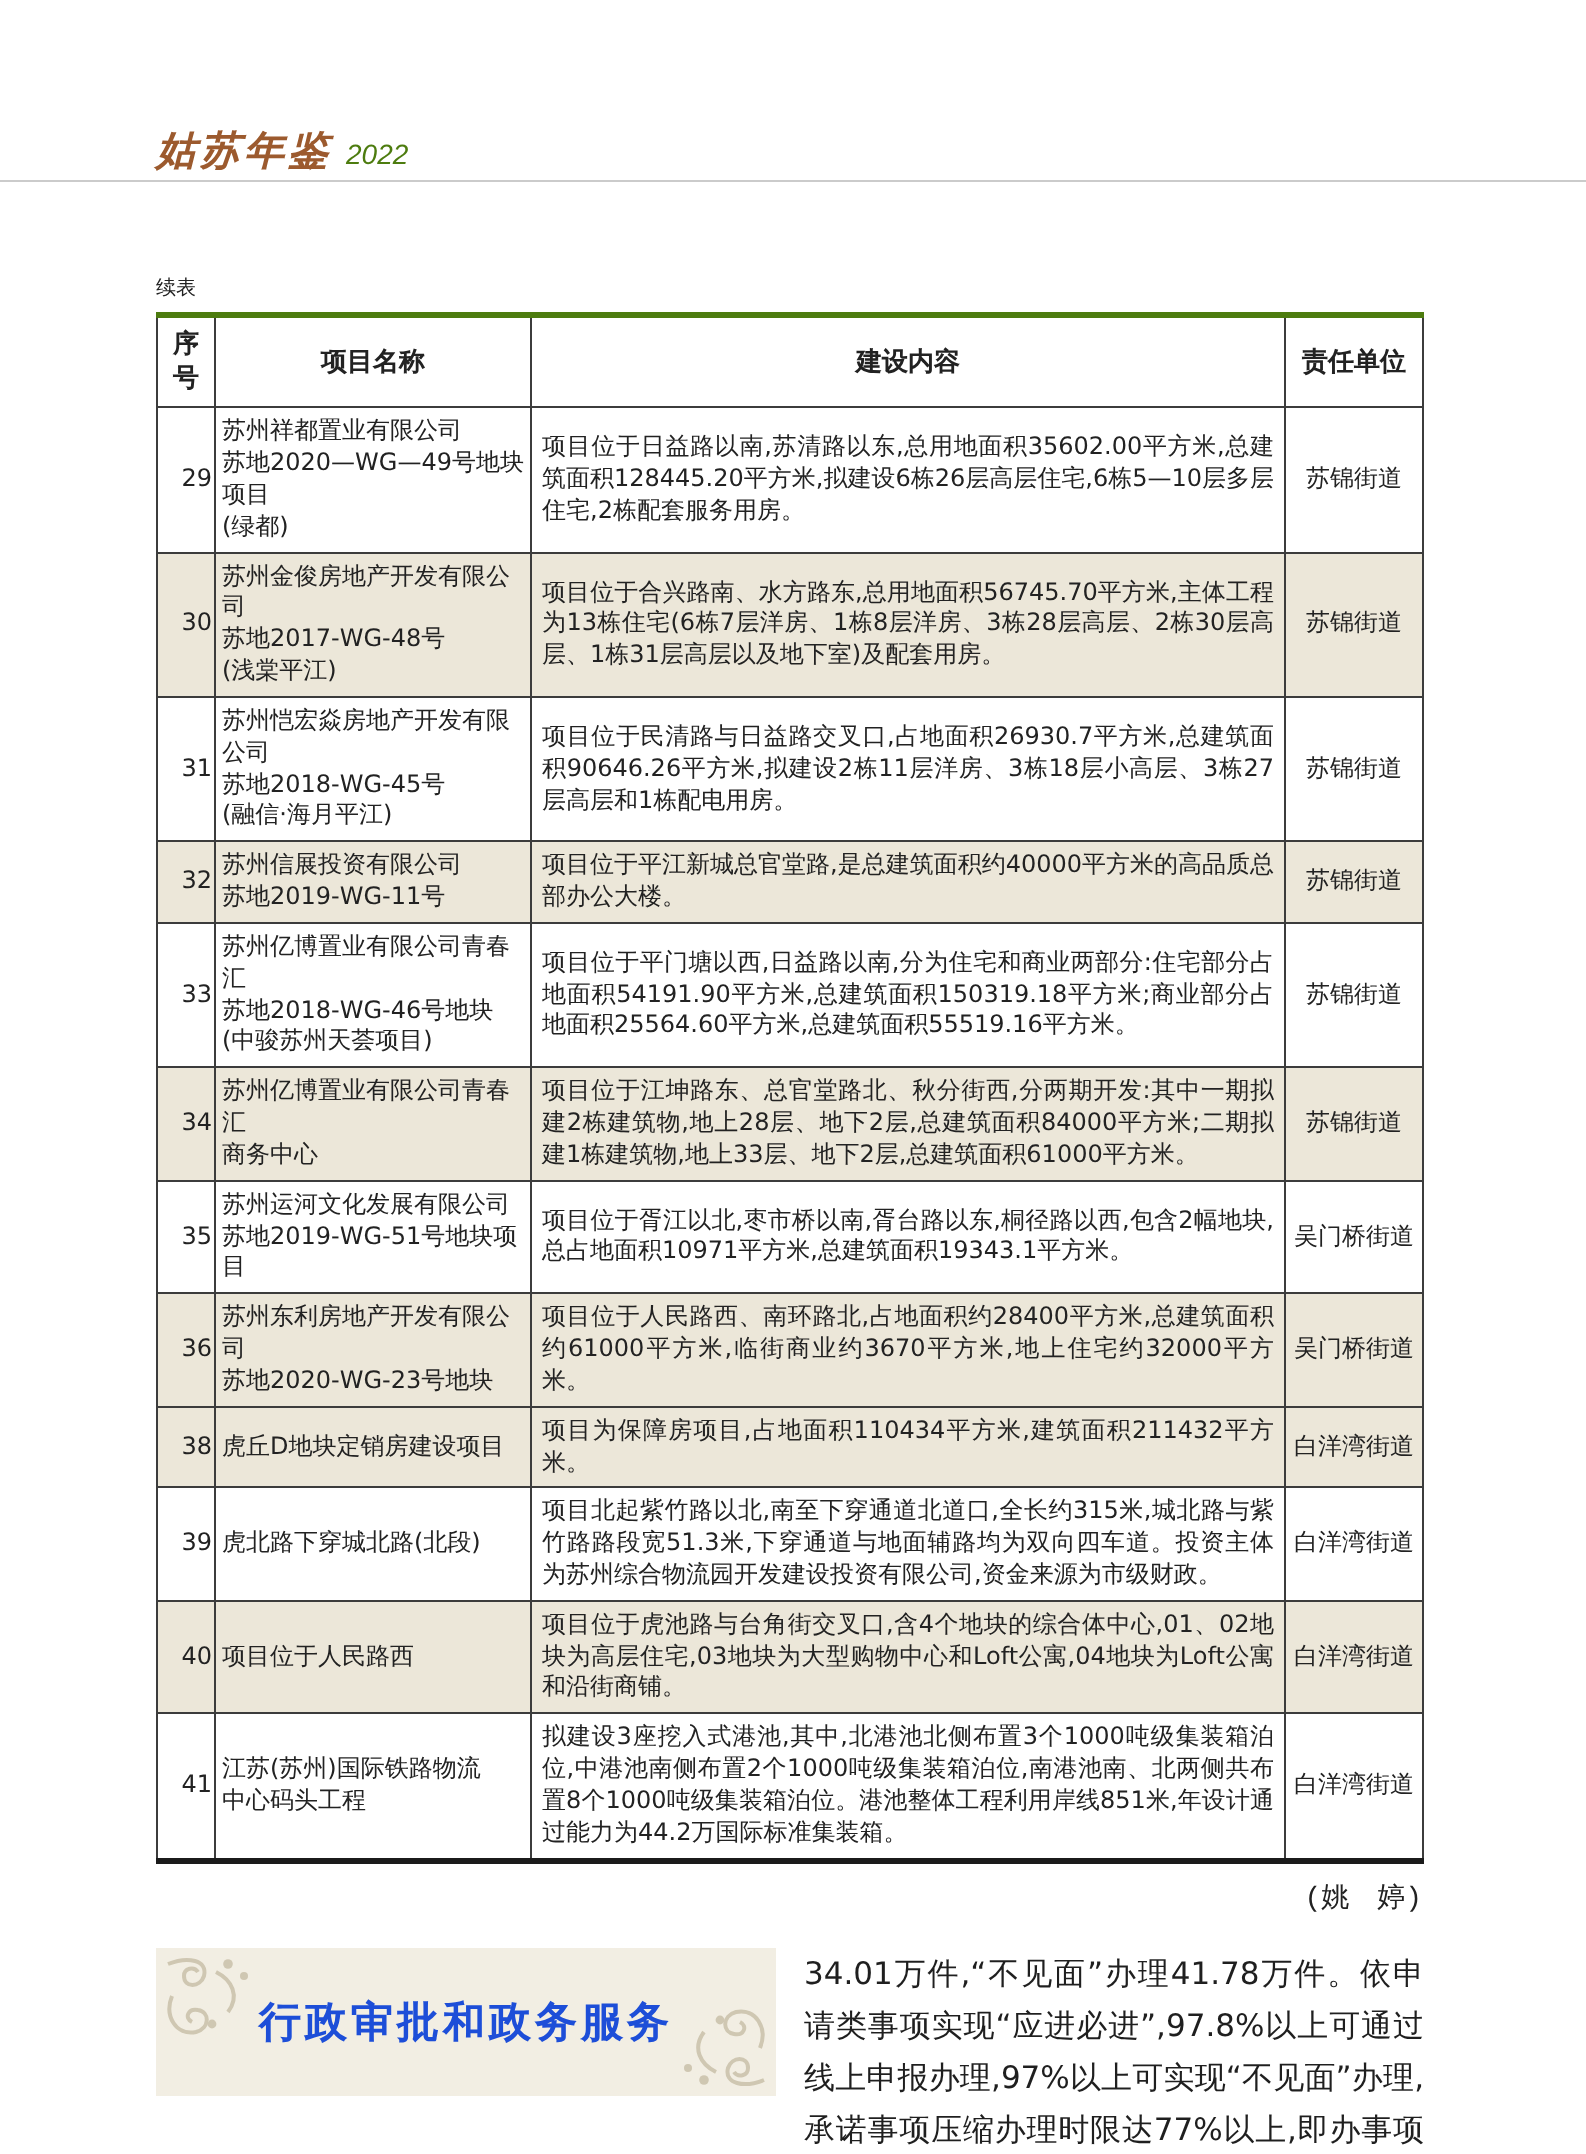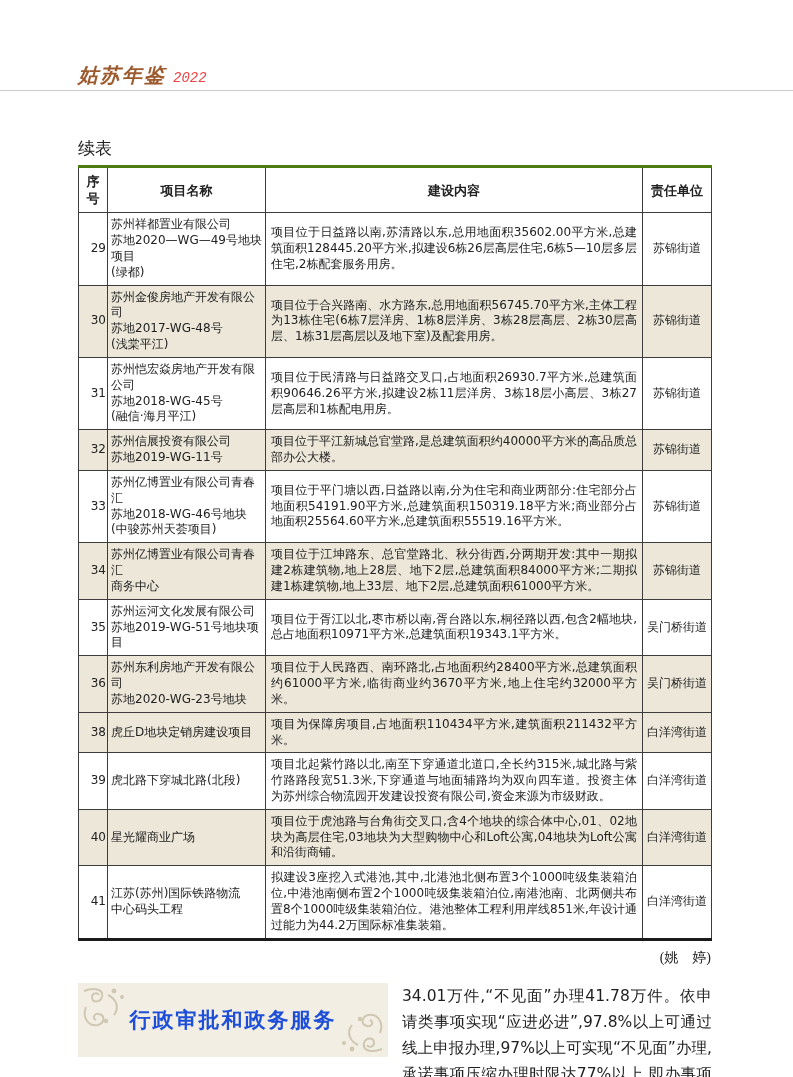--- a/index.html
+++ b/index.html
@@ -18,31 +18,31 @@
   .page-header { padding: 62px 0 0 78px; height: 90px; }
   .logo-text {
     font-family: "DejaVu Serif", serif;
     font-weight: bold;
     font-style: italic;
     font-size: 20px;
     letter-spacing: 2px;
     color: #9c5a2e;
   }
   .logo-year {
-    font-family: Liberation Mono, monospace;
+    font-family: Liberation Sans, sans-serif;
     font-style: italic;
     font-size: 14px;
-    color: #ef4444;
+    color: #4d7c0f;
     margin-left: 7px;
   }
   .header-rule { height: 1px; background: #cbcbcb; width: 100%; }
   
   .continued-label {
     margin: 46px 0 5px 78px;
-    font-size: 17px;
+    font-size: 10px;
     color: #222;
     font-family: "DejaVu Serif", serif;
   }
   table.projects-table {
     margin-left: 78px;
     width: 633px;
     border-collapse: collapse;
     table-layout: fixed;
     border-top: 3px solid #4d7c0f;
     border-bottom: 3px solid #1b1b1b;
@@ -62,21 +62,21 @@
   td.cell-name { white-space: pre-line; padding: 4px 3px; }
   td.cell-content { text-align: justify; text-justify: inter-character; }
   td.cell-unit { text-align: center; padding: 4px 1px; }
   tr.shaded { background: #ece7d9; }
   .attribution {
     width: 633px;
     margin: 8px 0 0 78px;
     text-align: right;
     font-size: 14px;
     color: #222;
-    font-family: Liberation Serif, serif;
+    font-family: Liberation Mono, monospace;
   }
   
   .columns {
     display: flex;
     gap: 14px;
     margin: 16px 77px 0 78px;
   }
   .col { width: 310px; }
   .section-box {
     position: relative;
@@ -203,21 +203,21 @@
           <td class="cell-unit">白洋湾街道</td>
         </tr>
         <tr>
           <td class="cell-no">39</td>
           <td class="cell-name">虎北路下穿城北路(北段)</td>
           <td class="cell-content">项目北起紫竹路以北,南至下穿通道北道口,全长约315米,城北路与紫竹路路段宽51.3米,下穿通道与地面辅路均为双向四车道。投资主体为苏州综合物流园开发建设投资有限公司,资金来源为市级财政。</td>
           <td class="cell-unit">白洋湾街道</td>
         </tr>
         <tr class="shaded">
           <td class="cell-no">40</td>
-          <td class="cell-name">星光耀商业广场</td>
+          <td class="cell-name">项目位于人民路西</td>
           <td class="cell-content">项目位于虎池路与台角街交叉口,含4个地块的综合体中心,01、02地块为高层住宅,03地块为大型购物中心和Loft公寓,04地块为Loft公寓和沿街商铺。</td>
           <td class="cell-unit">白洋湾街道</td>
         </tr>
         <tr>
           <td class="cell-no">41</td>
           <td class="cell-name">江苏(苏州)国际铁路物流
 中心码头工程</td>
           <td class="cell-content">拟建设3座挖入式港池,其中,北港池北侧布置3个1000吨级集装箱泊位,中港池南侧布置2个1000吨级集装箱泊位,南港池南、北两侧共布置8个1000吨级集装箱泊位。港池整体工程利用岸线851米,年设计通过能力为44.2万国际标准集装箱。</td>
           <td class="cell-unit">白洋湾街道</td>
         </tr>

